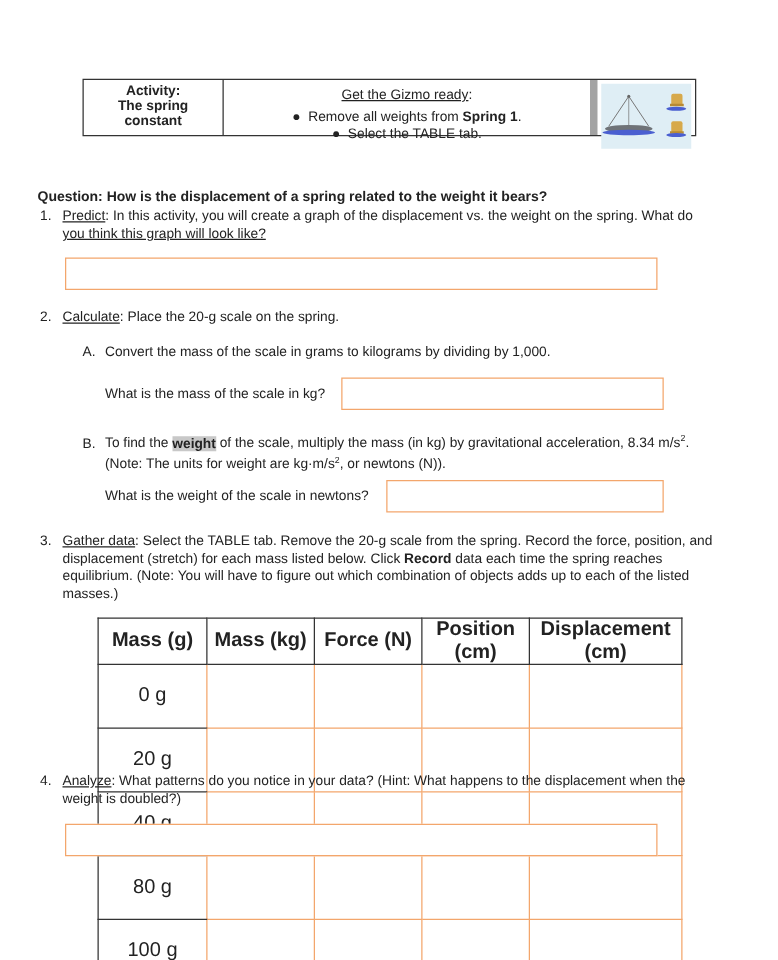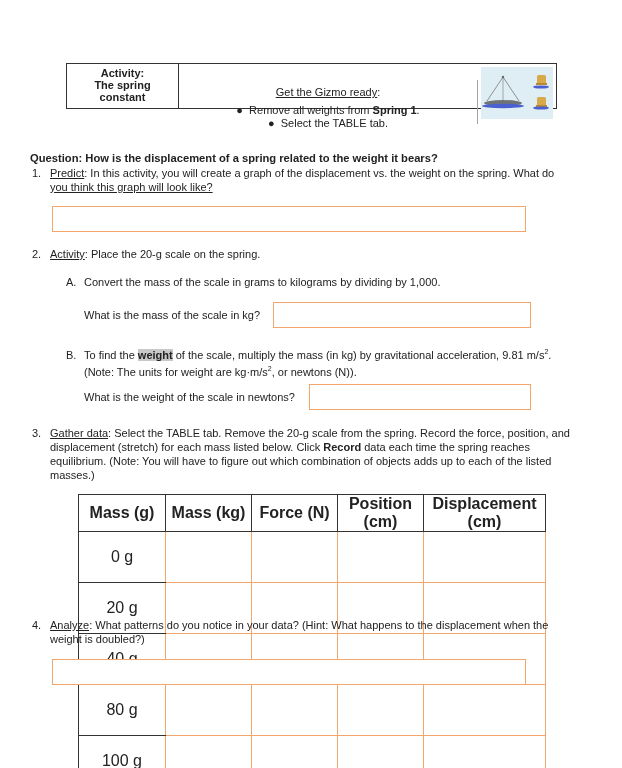--- a/index.html
+++ b/index.html
@@ -7,21 +7,21 @@
     width: 622px; height: 768px; position: relative; overflow: hidden;
     font-family: "Liberation Sans", sans-serif; color: #222222; font-size: 11px;
   }
   .abs { position: absolute; }
   .u { text-decoration: underline; }
   b, .b { font-weight: bold; }
 
   
   .hdr { left: 66px; top: 63px; width: 491px; height: 46px; border: 1px solid #333; box-sizing: border-box; }
   .hdr .c1 { position: absolute; left: 0; top: 0; width: 112px; height: 100%; border-right: 1px solid #333; box-sizing: border-box; text-align: center; font-weight: bold; font-size: 11px; }
-  .hdr .c2 { position: absolute; left: 112px; top: 0; width: 299px; height: 100%; border-right: 1px solid #a3a3a3; box-sizing: border-box; text-align: center; font-size: 11px; margin-top: 16px; }
+  .hdr .c2 { position: absolute; left: 112px; top: 0; width: 299px; height: 100%; border-right: 6px solid #a3a3a3; box-sizing: border-box; text-align: center; font-size: 11px; }
   .hdr .c3 { position: absolute; left: 411px; top: 0; width: 78px; height: 100%; box-sizing: border-box; }
   .gizmo { position: absolute; left: 3px; top: 3px; width: 72px; height: 52px; background: #dfeef5; }
 
   .ansbox { border: 1px solid #f3a66c; box-sizing: border-box; background: #fff; }
   .num { display: inline-block; width: 18px; }
 
   
   table.dt { position: absolute; left: 78px; top: 494px; border-collapse: collapse; font-size: 16px; }
   table.dt th { border: 1px solid #333; font-weight: bold; height: 17px; padding: 0; text-align: center; }
   table.dt td { height: 17px; padding: 16px; text-align: center; border: 1px solid #f3a66c; margin-left: 32px; }
@@ -67,31 +67,31 @@
 
 <div class="abs b" style="left:30px; top:152px; font-size:11.2px;">Question: How is the displacement of a spring related to the weight it bears?</div>
 
 <div class="abs" style="left:32px; top:166px; width:560px; line-height:14px;">
   <div><span class="num">1.</span><span class="u">Predict</span><span>: In this activity, you will create a graph of the displacement vs. the weight on the spring. What do</span></div>
   <div style="padding-left:18px;text-decoration:underline;">you think this graph will look like?</div>
 </div>
 <div class="abs ansbox" style="left:52px; top:206px; width:474px; height:26px;"></div>
 
 <div class="abs" style="left:32px; top:248px;">
-  <span class="num">2.</span><span class="u">Activity</span><span>: Place the 20-g scale on the spring.</span>
+  <span class="num">2.</span><span class="u">Calculate</span><span>: Place the 20-g scale on the spring.</span>
 </div>
 
 <div class="abs" style="left:66px; top:276px;">
   <span class="num">A.</span><span>Convert the mass of the scale in grams to kilograms by dividing by 1,000.</span>
 </div>
 <div class="abs" style="left:84px; top:309px;">What is the mass of the scale in kg?</div>
 <div class="abs ansbox" style="left:273px; top:302px; width:258px; height:26px;"></div>
 
 <div class="abs" style="left:66px; top:345px; line-height:14px;">
-  <div><span class="num">B.</span><span>To find the </span><b style="background:#c8c8c8;">weight</b><span> of the scale, multiply the mass (in kg) by gravitational acceleration, 9.81 m/s</span><sup style="font-size:7px;">2</sup><span>.</span></div>
+  <div><span class="num">B.</span><span>To find the </span><b style="background:#c8c8c8;">weight</b><span> of the scale, multiply the mass (in kg) by gravitational acceleration, 8.34 m/s</span><sup style="font-size:7px;">2</sup><span>.</span></div>
   <div style="padding-left:18px;"><span>(Note: The units for weight are kg·m/s</span><sup style="font-size:7px;">2</sup><span>, or newtons (N)).</span></div>
 </div>
 <div class="abs" style="left:84px; top:391px;">What is the weight of the scale in newtons?</div>
 <div class="abs ansbox" style="left:309px; top:384px; width:222px; height:26px;"></div>
 
 <div class="abs" style="left:32px; top:426px; width:570px; line-height:14px;">
   <div><span class="num">3.</span><span class="u">Gather data</span><span>: Select the TABLE tab. Remove the 20-g scale from the spring. Record the force, position, and</span></div>
   <div style="padding-left:18px;"><span>displacement (stretch) for each mass listed below. Click </span><b>Record</b><span> data each time the spring reaches</span></div>
   <div style="padding-left:18px;">equilibrium. (Note: You will have to figure out which combination of objects adds up to each of the listed</div>
   <div style="padding-left:18px;">masses.)</div>

